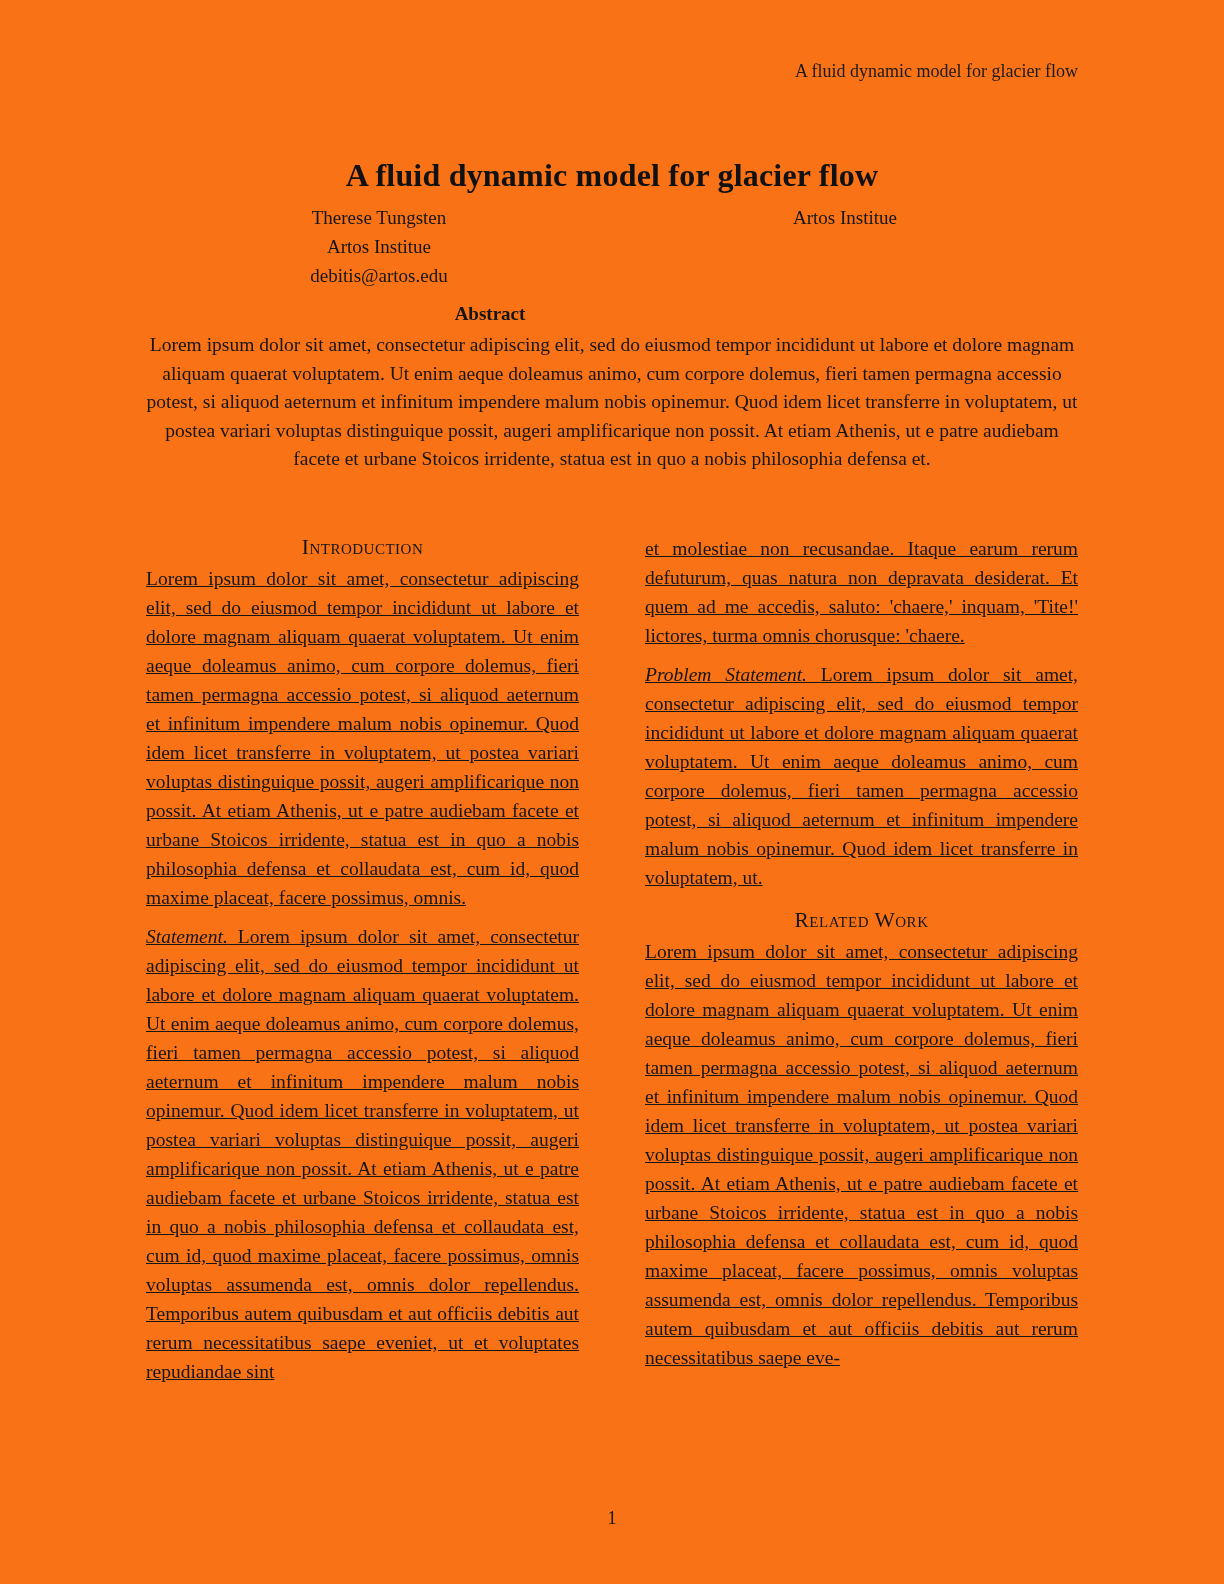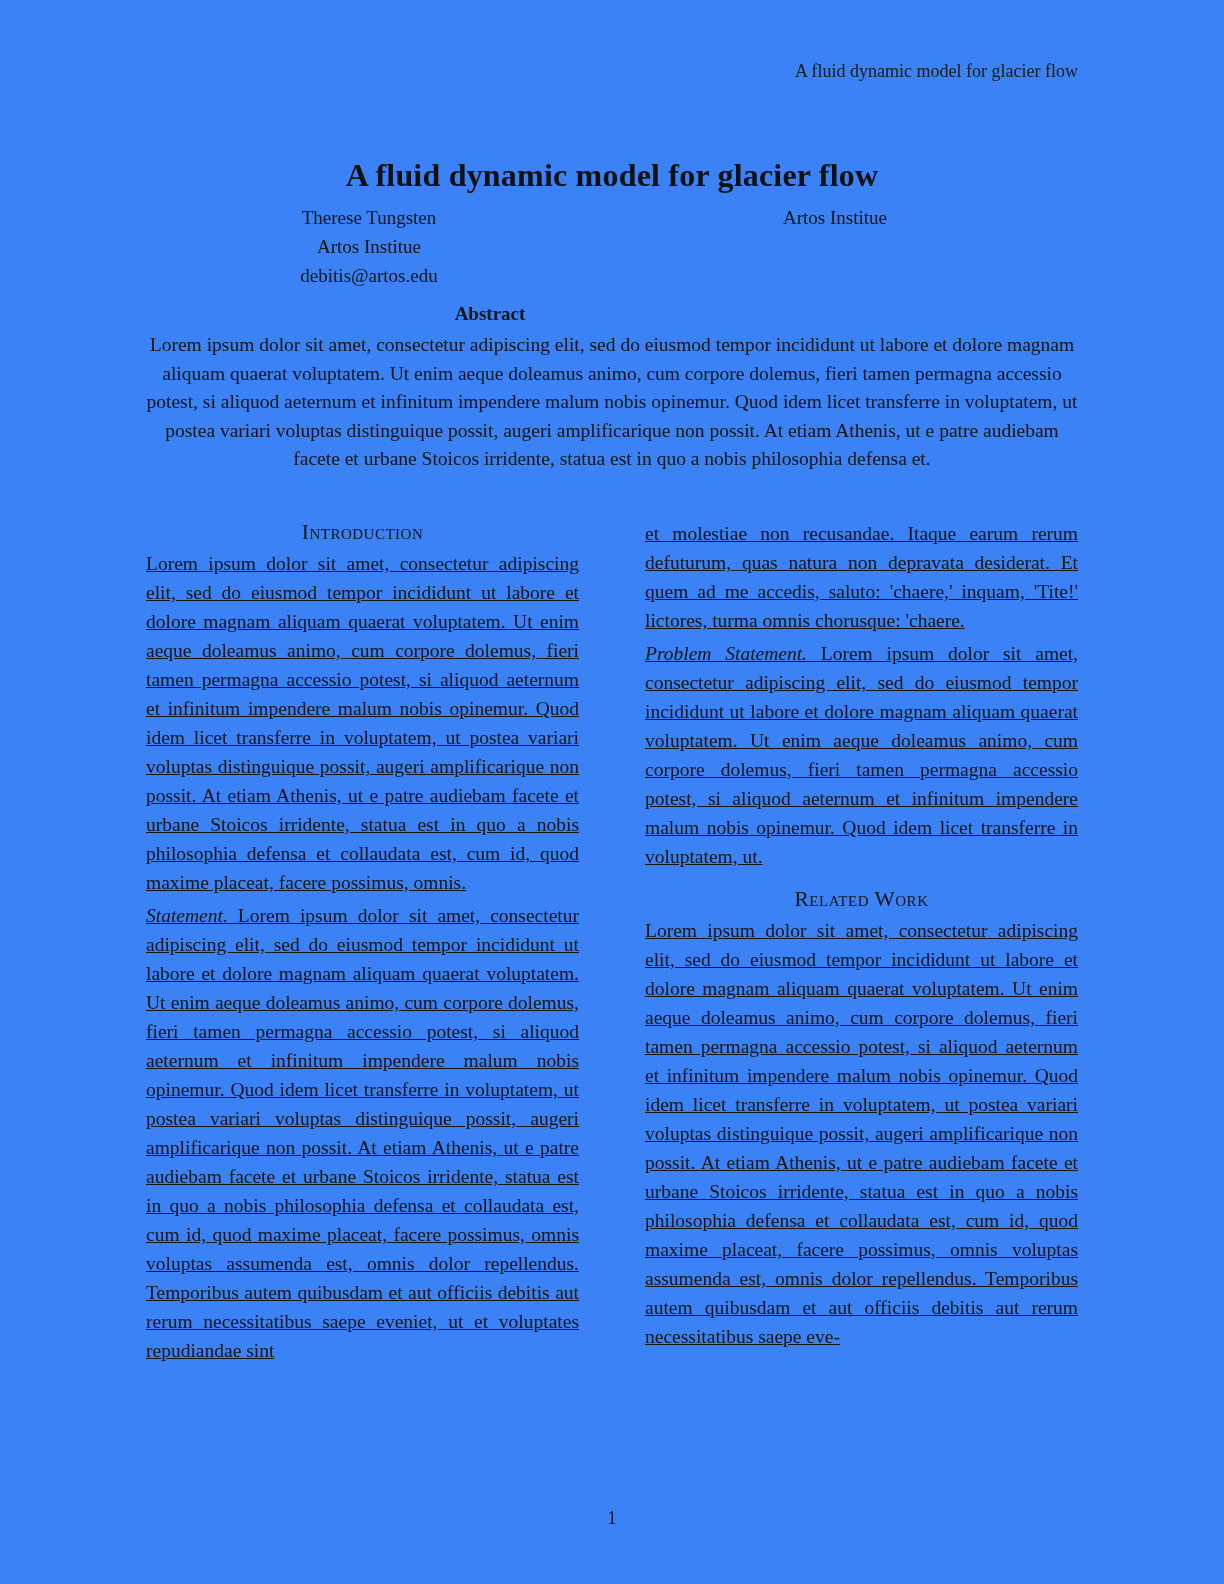--- a/index.html
+++ b/index.html
@@ -1,56 +1,56 @@
 <!DOCTYPE html>
 <html><head>
 <meta charset="utf-8">
 <style>
   html,body { margin:0; padding:0; background:#e8e8e8; }
   .page {
     position:relative; width:1224px; height:1584px; margin:0 auto;
-    background:#3b82f6; color:#151515;
+    background:#f97316; color:#151515;
     font-family:"Liberation Serif", serif;
     -webkit-font-smoothing:antialiased;
     overflow:hidden;
   }
   .running-header {
     position:absolute; top:61px; left:146px; width:932px;
     text-align:right; font-size:18px; color:#1a1a1a;
   }
   .paper-title {
     position:absolute; top:136px; left:0; width:1224px;
     text-align:center; font-size:32px; font-weight:bold; color:#111;
     letter-spacing:0.2px;
   }
   .authors {
-    position:absolute; top:203px; left:136px; width:932px;
+    position:absolute; top:203px; left:146px; width:932px;
     display:flex;
   }
   .author-block { flex:1; text-align:center; font-size:19px; line-height:29px; }
   .abstract-heading {
     position:absolute; top:303px; left:0; width:980px;
     text-align:center; font-size:19px; font-weight:bold;
   }
   .abstract-text {
     position:absolute; top:331px; left:146px; width:932px;
     text-align:center; font-size:19.5px; line-height:28.6px;
   }
   .columns {
-    position:absolute; top:519px; left:146px; width:932px;
+    position:absolute; top:534px; left:146px; width:932px;
     display:flex; gap:66px;
   }
   .col { width:445px; font-size:19.5px; line-height:29px; text-align:justify; }
   .section-heading {
     text-align:center; font-variant:small-caps; font-size:21.5px;
     letter-spacing:0.5px; font-weight:normal; margin:0 0 3px 0; line-height:27px;
   }
   .section-heading.spaced { margin-top:15px; }
   .col p { margin:0;text-decoration:underline; }
-  .col p.lead-para { margin-top:4px; }
+  .col p.lead-para { margin-top:10px; }
   .lead { font-style:italic; }
   .page-number {
     position:absolute; top:1508px; left:0; width:1224px;
     text-align:center; font-size:18px;
   }
 </style>
 </head>
 <body>
 
 <div class="page">

